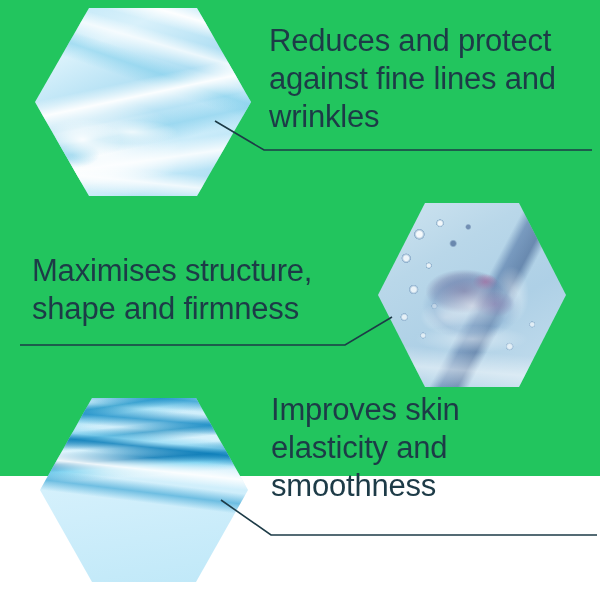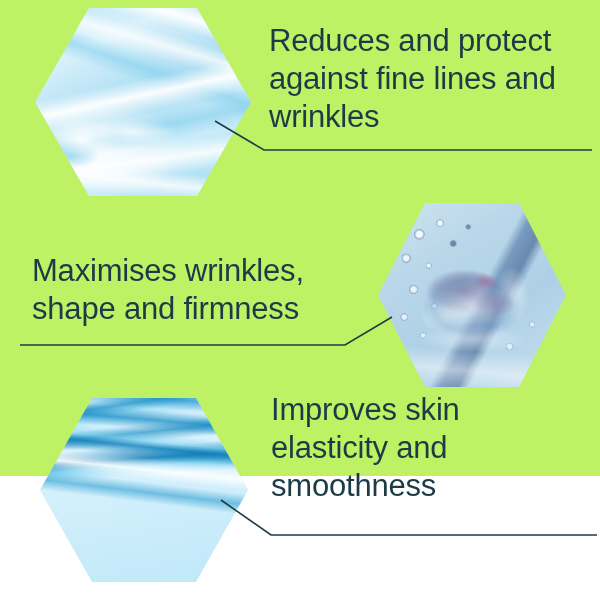--- a/index.html
+++ b/index.html
@@ -10,21 +10,21 @@
   body {
     width: 600px;
     height: 600px;
     overflow: hidden;
     font-family: "Liberation Sans", sans-serif;
   }
   #infographic {
     position: relative;
     width: 600px;
     height: 476px;
-    background: #bef264;
+    background: #22c55e;
   }
 
   
   .hex {
     position: absolute;
     -webkit-clip-path: polygon(25% 0%, 75% 0%, 100% 50%, 75% 100%, 25% 100%, 0% 50%);
     clip-path: polygon(25% 0%, 75% 0%, 100% 50%, 75% 100%, 25% 100%, 0% 50%);
     overflow: hidden;
   }
   .hex .layer {
@@ -183,20 +183,20 @@
   <svg id="connectors" viewBox="0 0 600 600">
     <polyline points="215,121 264,150 592,150" fill="none" stroke="#1d3b47" stroke-width="1.6"></polyline>
     <polyline points="20,345 345,345 392,317" fill="none" stroke="#1d3b47" stroke-width="1.6"></polyline>
     <polyline points="221,500 271,535 597,535" fill="none" stroke="#1d3b47" stroke-width="1.6"></polyline>
   </svg>
 
   <div class="caption" id="caption-1">Reduces and protect
 against fine lines and
 wrinkles</div>
 
-  <div class="caption" id="caption-2">Maximises wrinkles,
+  <div class="caption" id="caption-2">Maximises structure,
 shape and firmness</div>
 
   <div class="caption" id="caption-3">Improves skin
 elasticity and
 smoothness</div>
 
 </div>
 
 </body></html>

